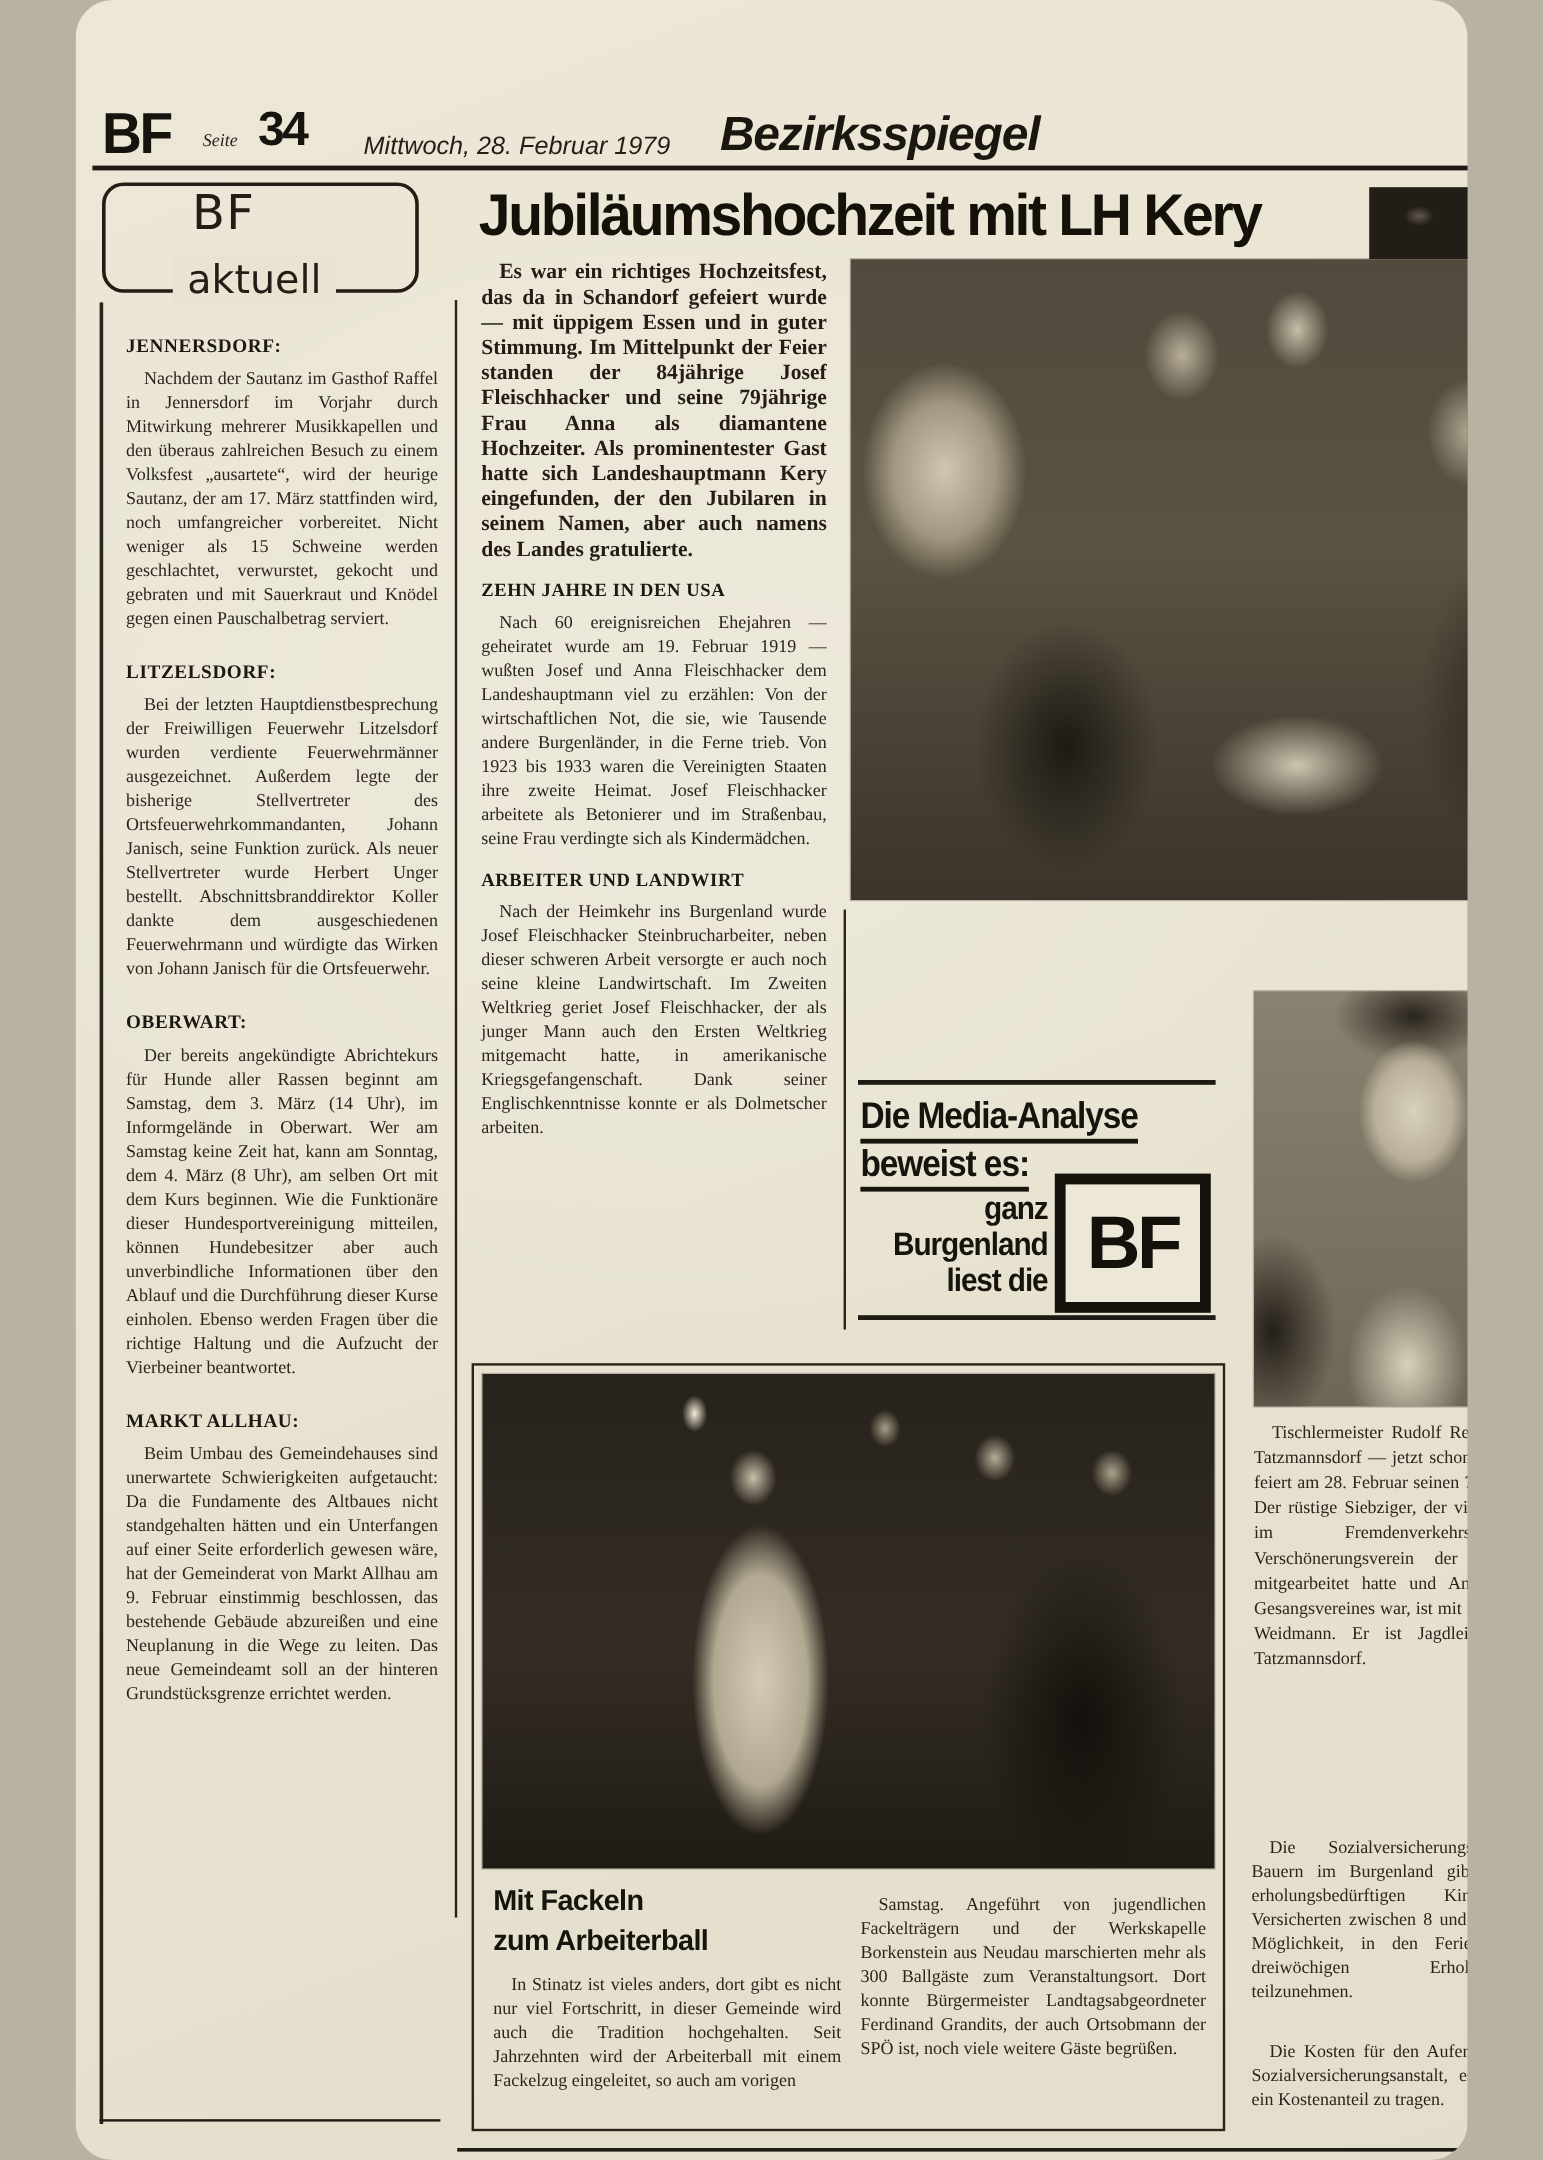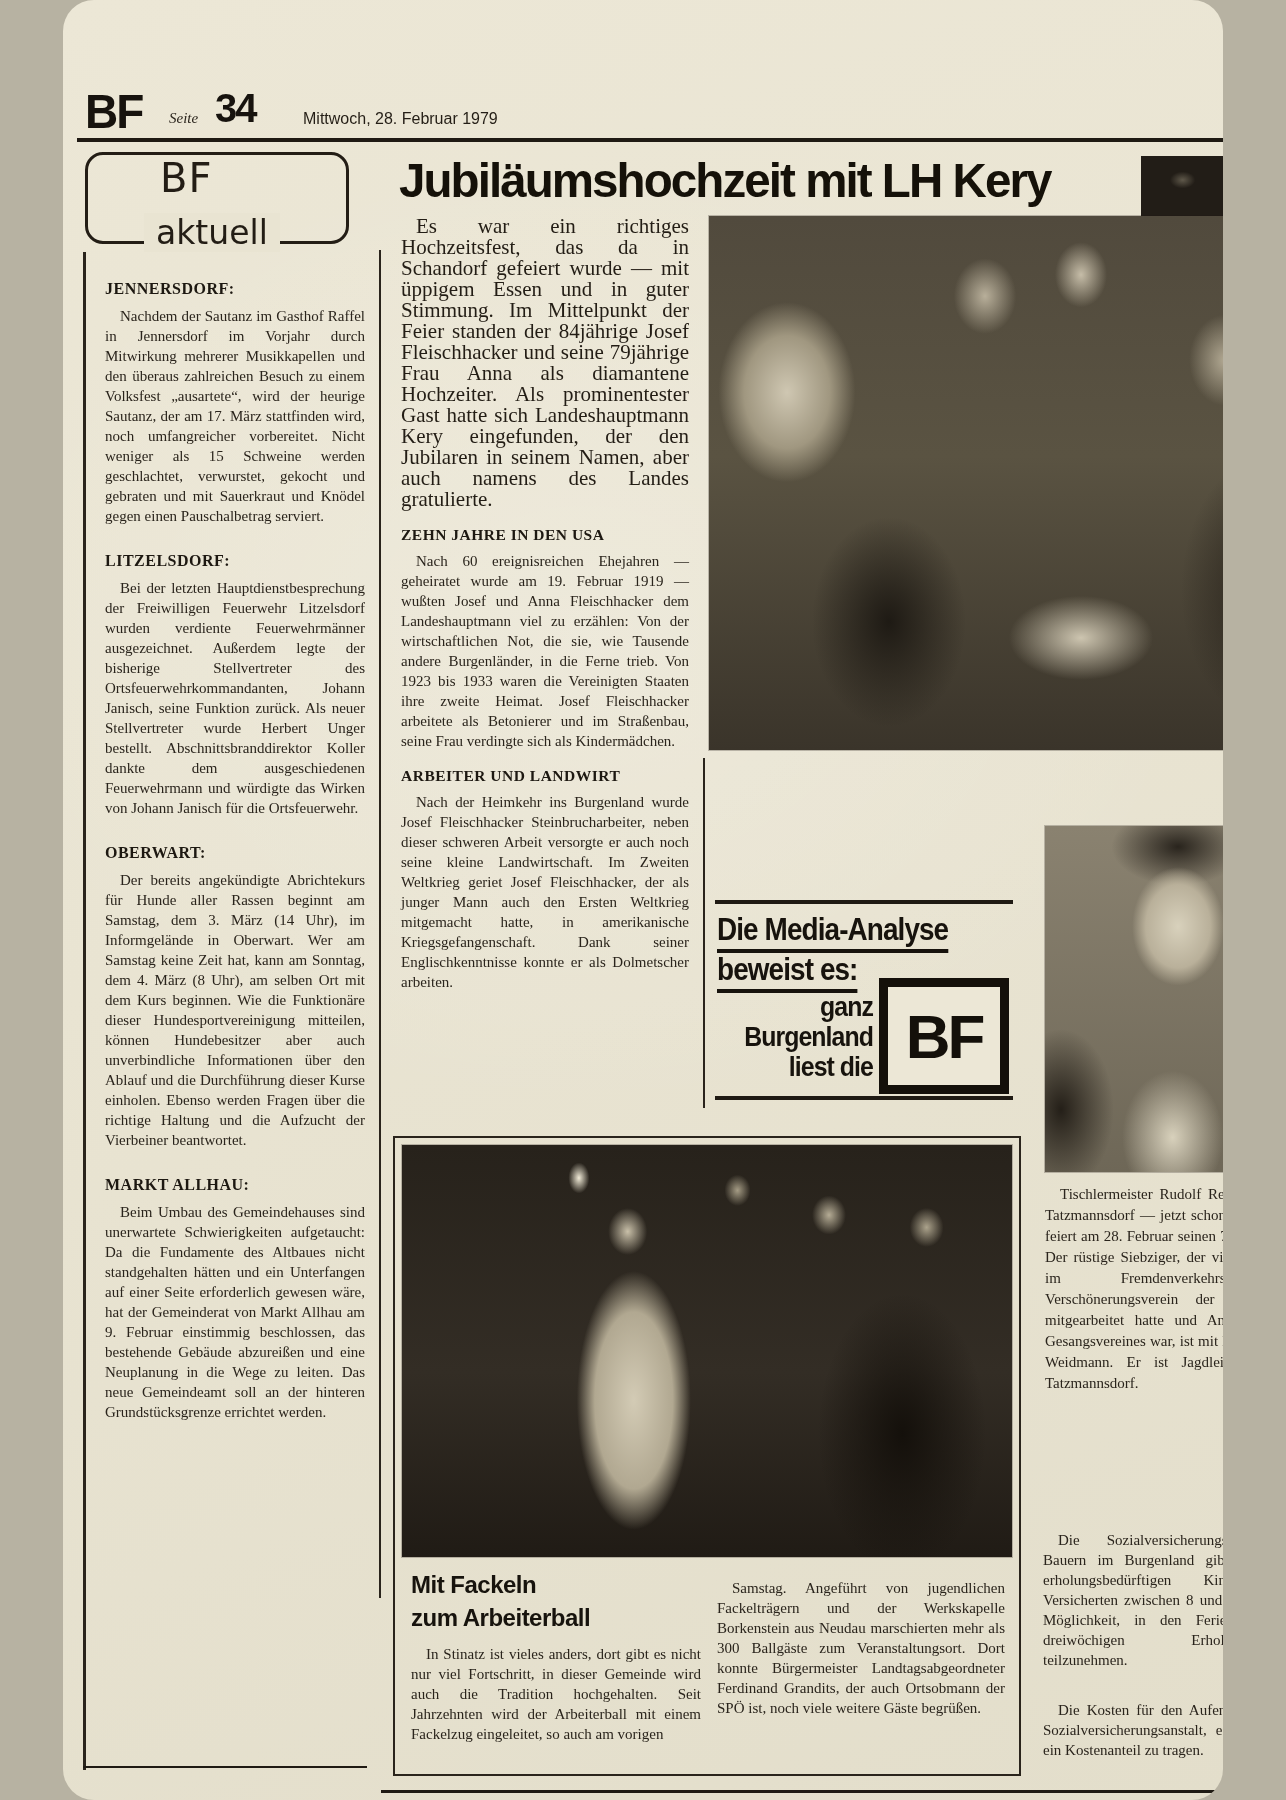--- a/index.html
+++ b/index.html
@@ -11,39 +11,39 @@
     font-family:"Liberation Serif","DejaVu Serif",serif;
     color:#29231c;overflow:hidden;border-radius:31px;
   }
   .abs{position:absolute;}
   
   .brand{font-family:"Liberation Sans","DejaVu Sans",sans-serif;font-weight:bold;
     font-size:46px;letter-spacing:-2px;transform:scaleY(1.05);color:#17130e;}
   .pageword{font-style:italic;font-size:15px;color:#2b251d;}
   .pagenum{font-family:"Liberation Sans","DejaVu Sans",sans-serif;font-weight:bold;
     font-size:40px;letter-spacing:-2px;color:#17130e;}
-  .dateline{font-family:"Liberation Sans","DejaVu Sans",sans-serif;
-    font-size:16px;color:#241e16;}
+  .dateline{font-style:italic;font-family:"Liberation Sans","DejaVu Sans",sans-serif;
+    font-size:21px;color:#241e16;}
   .sectiontitle{font-family:"Liberation Sans","DejaVu Sans",sans-serif;font-weight:bold;
     font-style:italic;font-size:40px;letter-spacing:-1px;color:#1b1610;}
   .rule{background:#1f1a13;}
   
   .aktuellbox{border:3px solid #231d15;border-radius:18px;}
   .aktuell-bf{font-family:"DejaVu Sans",sans-serif;font-size:40px;color:#231d15;
     letter-spacing:1px;}
   .aktuell-word{font-family:"DejaVu Sans",sans-serif;font-size:33px;color:#231d15;
     background:#e9e4d2;padding:0 12px;}
   
   .newscol p, .bodytext{font-size:15px;line-height:20px;text-align:justify;margin:0;
     text-indent:15px;color:#2a241c;}
   .newscol h3{font-size:16px;margin:26px 0 8px 0;letter-spacing:.5px;color:#1d1811;}
   .newscol h3.first{margin-top:0;}
   .subhead{font-size:15.5px;font-weight:bold;letter-spacing:.5px;margin:16px 0 7px 0;
     color:#1d1811;}
-  .lead{font-weight:normal;font-size:21px;line-height:21px;text-align:justify;margin:0;
+  .lead{font-weight:bold;font-size:18px;line-height:21px;text-align:justify;margin:0;
     text-indent:15px;color:#231d15;}
   .headline{font-family:"Liberation Sans","DejaVu Sans",sans-serif;font-weight:bold;
     font-size:49px;letter-spacing:-2px;white-space:nowrap;color:#151109;
     transform:scaleX(.97);transform-origin:left;}
   
   .photo{box-shadow:0 0 0 1px rgba(30,25,18,.25);}
   .wedding{
     background:
       radial-gradient(95px 125px at 13% 33%, #cfc7b2 0%, #a09780 45%, rgba(0,0,0,0) 72%),
       radial-gradient(48px 58px at 46% 15%, #b8af9a 0%, rgba(0,0,0,0) 65%),
@@ -101,20 +101,21 @@
 
 <div id="page">
 
   <div class="abs" style="left:1233px;top:-26px;width:70px;height:70px;border-radius:50%;
               background:radial-gradient(circle at 42% 58%, #e9e4d2 0 26%, #17130d 27%);"></div>
 
   <div class="abs brand" style="left:22px;top:84px;">BF</div>
   <div class="abs pageword" style="left:106px;top:110px;">Seite</div>
   <div class="abs pagenum" style="left:152px;top:86px;">34</div>
   <div class="abs dateline" style="left:240px;top:110px;">Mittwoch, 28. Februar 1979</div>
+  <div class="abs sectiontitle" style="left:450px;top:90px;width:440px;text-align:center;">Bezirksspiegel</div>
   <div class="abs rule" style="left:14px;top:138px;width:1258px;height:4px;"></div>
 
   <div class="abs" style="left:1078px;top:156px;width:208px;height:60px;
               background:radial-gradient(18px 12px at 20% 40%, #5f584a 0, rgba(0,0,0,0) 70%),
                          radial-gradient(14px 10px at 70% 60%, #6a6252 0, rgba(0,0,0,0) 70%),
                          #221d17;"></div>
 
   <div class="abs aktuellbox" style="left:22px;top:152px;width:258px;height:86px;">
     <div class="abs aktuell-bf" style="left:72px;top:0px;">BF</div>
     <div class="abs aktuell-word" style="left:56px;top:58px;">aktuell</div>

